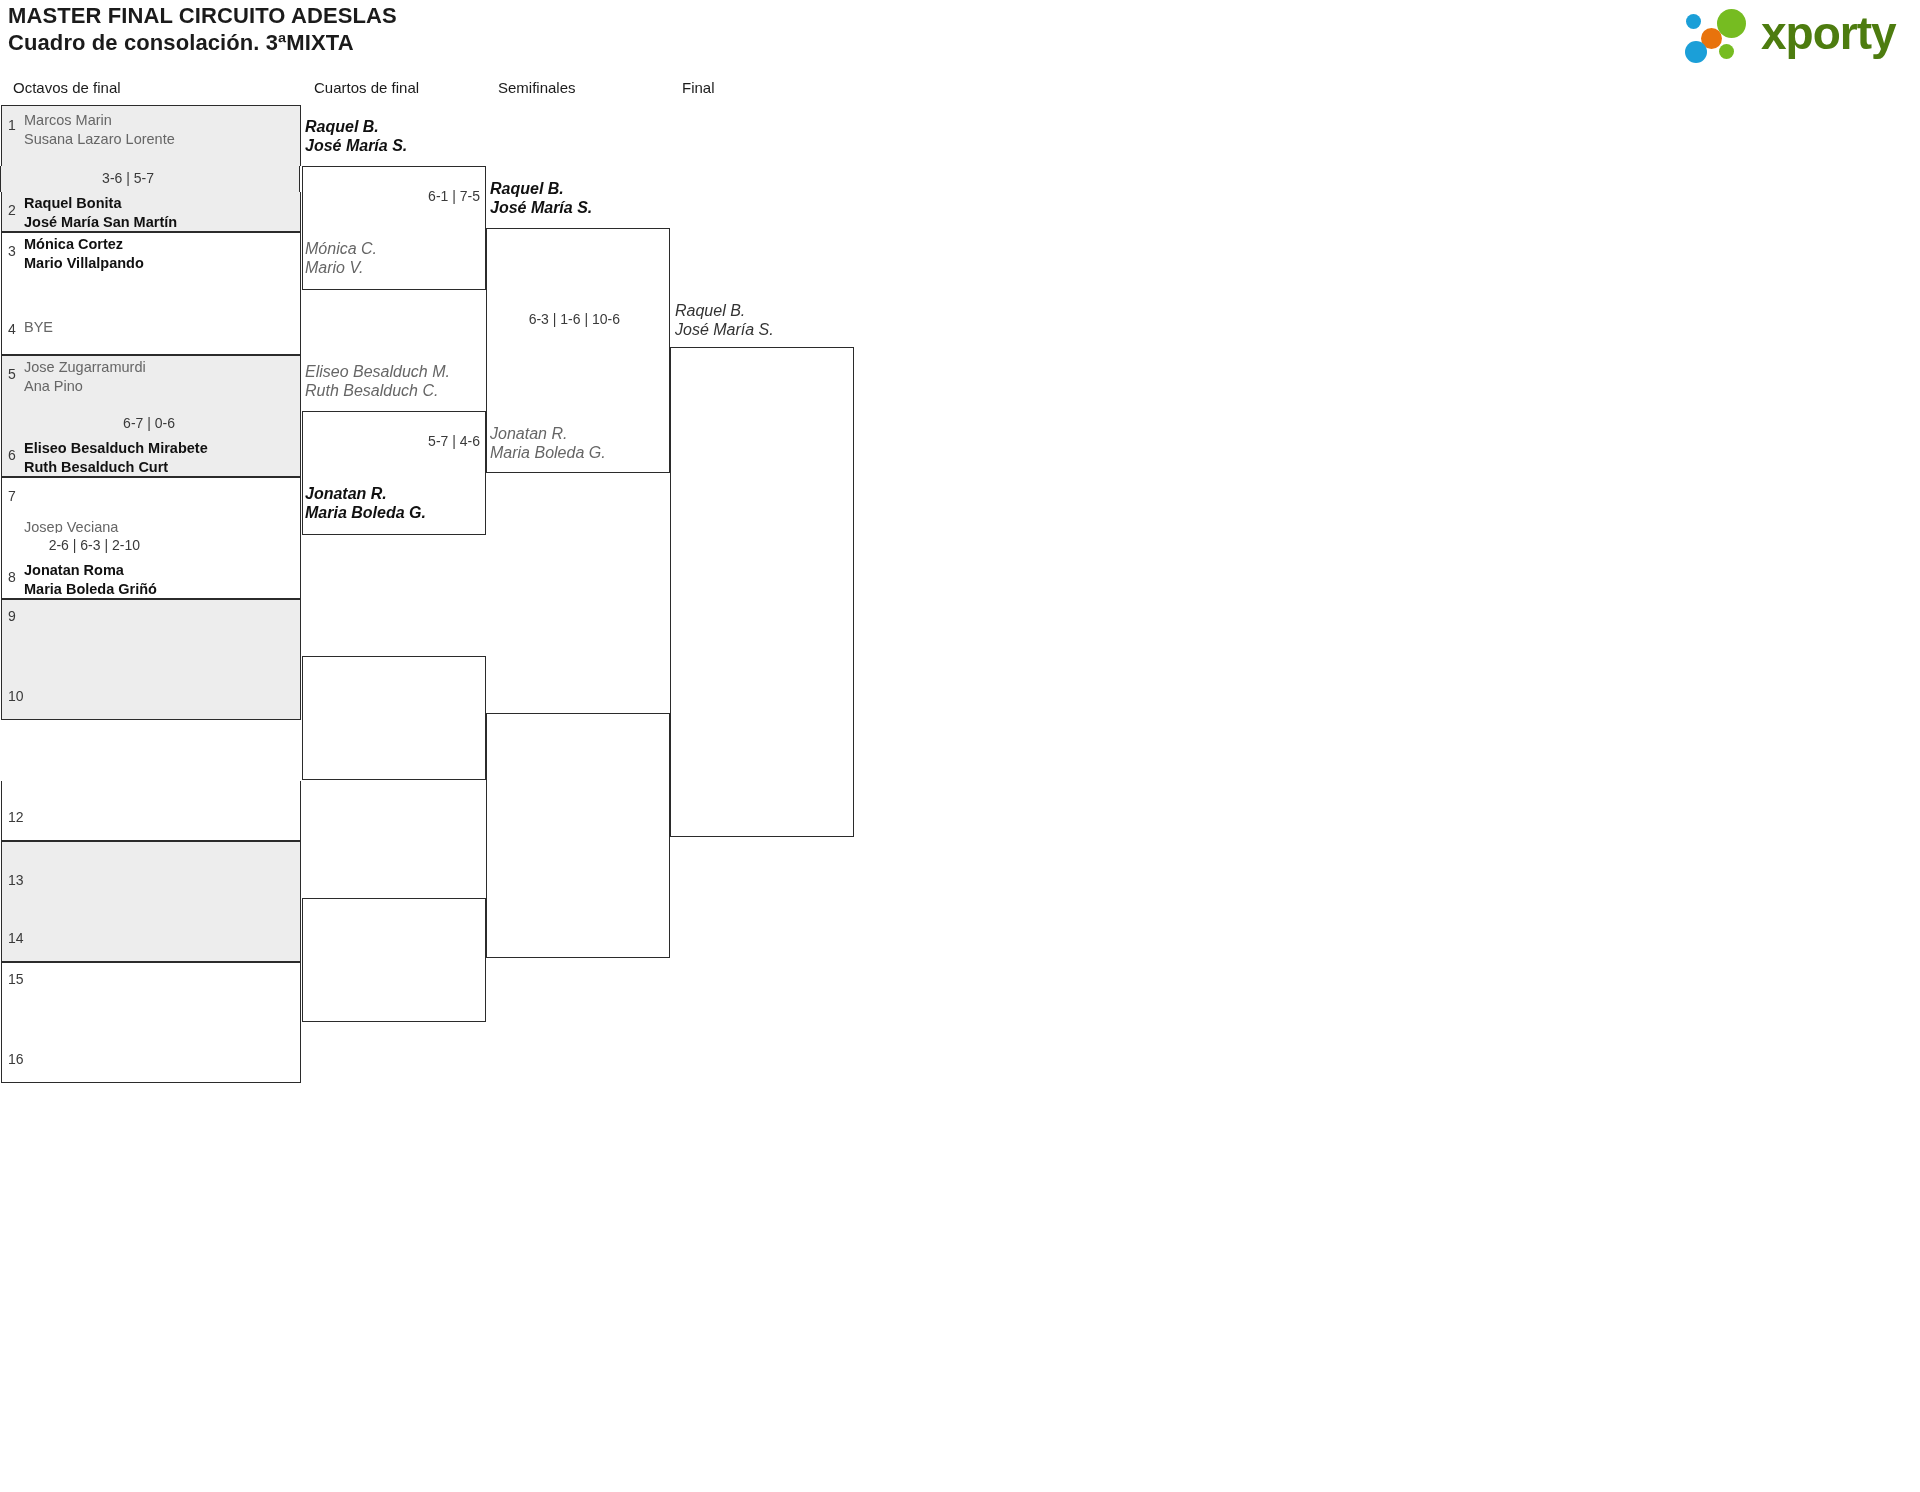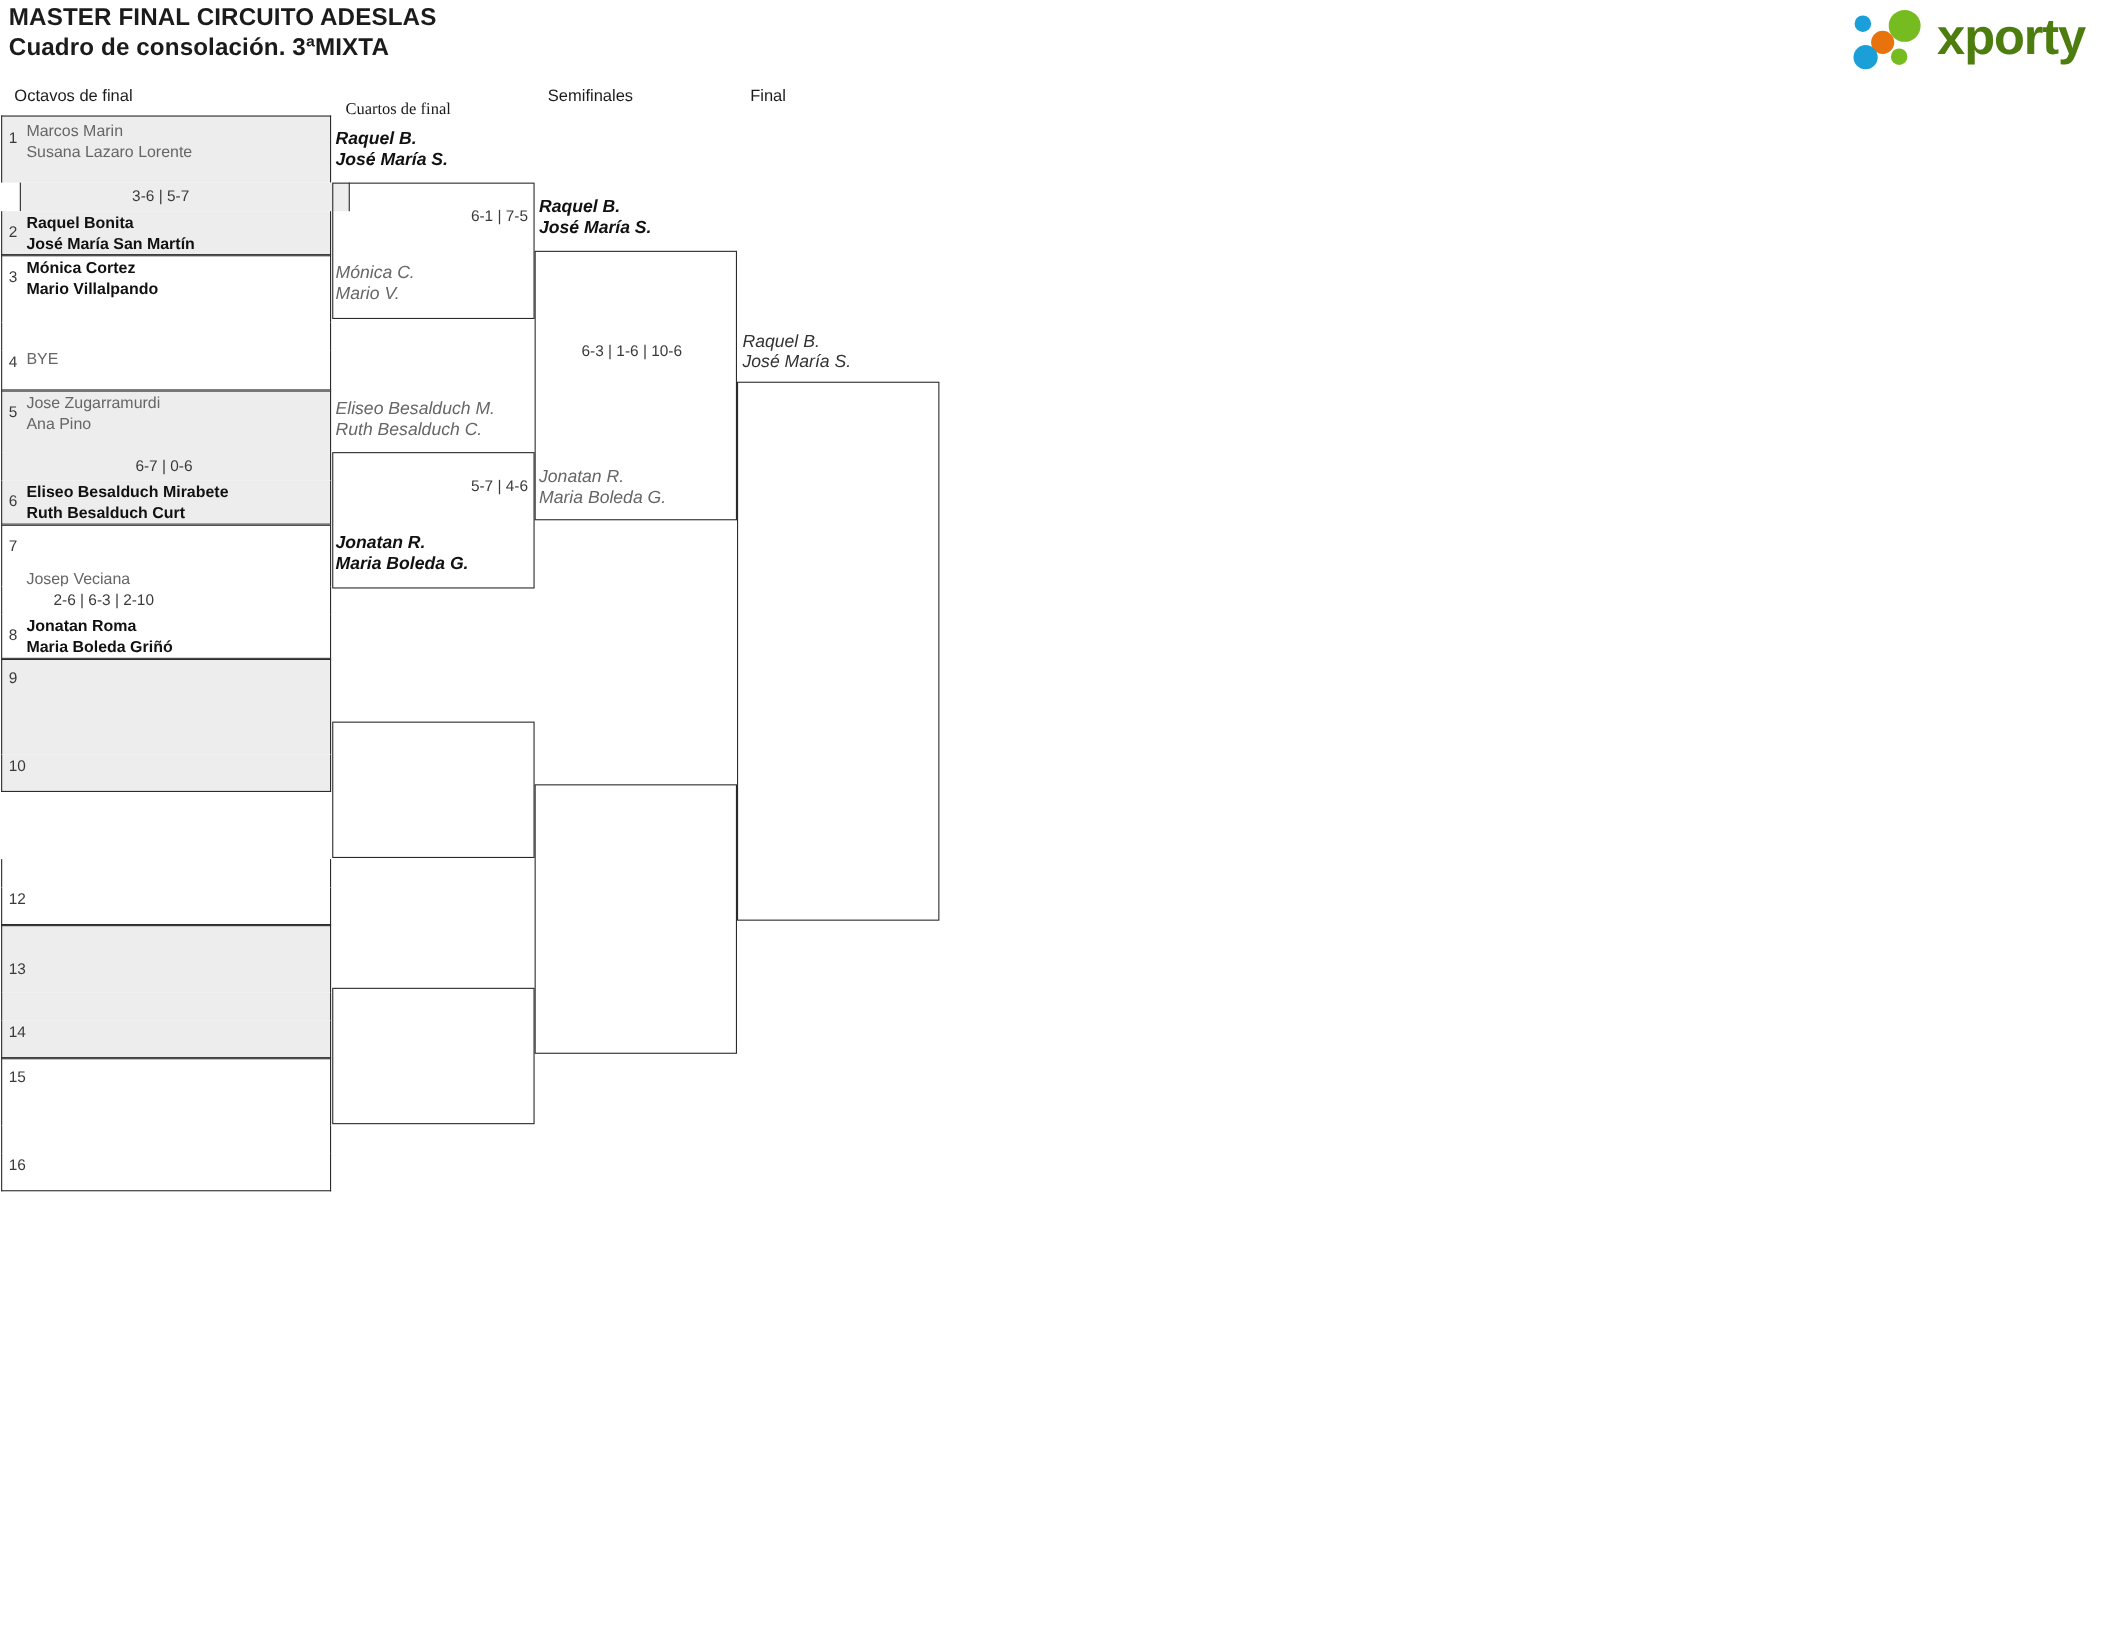--- a/index.html
+++ b/index.html
@@ -90,34 +90,34 @@
       <span class="dot" style="left:32px;top:1px;width:29px;height:29px;background:#76bc21;"></span>
       <span class="dot" style="left:16px;top:20px;width:21px;height:21px;background:#e8730c;"></span>
       <span class="dot" style="left:0px;top:33px;width:22px;height:22px;background:#1b9fd8;"></span>
       <span class="dot" style="left:34px;top:36px;width:15px;height:15px;background:#76bc21;"></span>
     </div>
     <div id="logo-word">xporty</div>
   </div>
 </div>
 
 <div class="round-head" style="left:1px;top:79px;width:300px;">Octavos de final</div>
-<div class="round-head" style="left:302px;top:92px;width:184px;font-family:Liberation Serif, serif;">Cuartos de final</div>
+<div class="round-head" style="left:302px;top:79px;width:184px;">Cuartos de final</div>
 <div class="round-head" style="left:486px;top:79px;width:184px;">Semifinales</div>
 <div class="round-head" style="left:670px;top:79px;width:184px;">Final</div>
 
 <div id="bracket">
 
   <div class="slot shaded" style="left:1px;top:105px;width:300px;height:61px;border-bottom:none;">
     <div class="seed" style="top:12px;">1</div>
     <div class="names" style="top:5px;">
       <div class="n loser">Marcos Marin</div>
       <div class="n loser">Susana Lazaro Lorente</div>
     </div>
   </div>
-  <div class="slot shaded" style="left:18px;top:166px;width:300px;height:26px;border-top:none;border-bottom:none;">
+  <div class="slot shaded" style="left:0;top:166px;width:300px;height:26px;border-top:none;border-bottom:none;">
     <div class="score" style="right:145px;top:4px;">3-6 | 5-7</div>
   </div>
   <div class="slot shaded" style="left:1px;top:192px;width:300px;height:40px;border-top:none;">
     <div class="seed" style="top:11px;">2</div>
     <div class="names" style="top:2px;">
       <div class="n winner">Raquel Bonita</div>
       <div class="n winner">José María San Martín</div>
     </div>
   </div>
 

